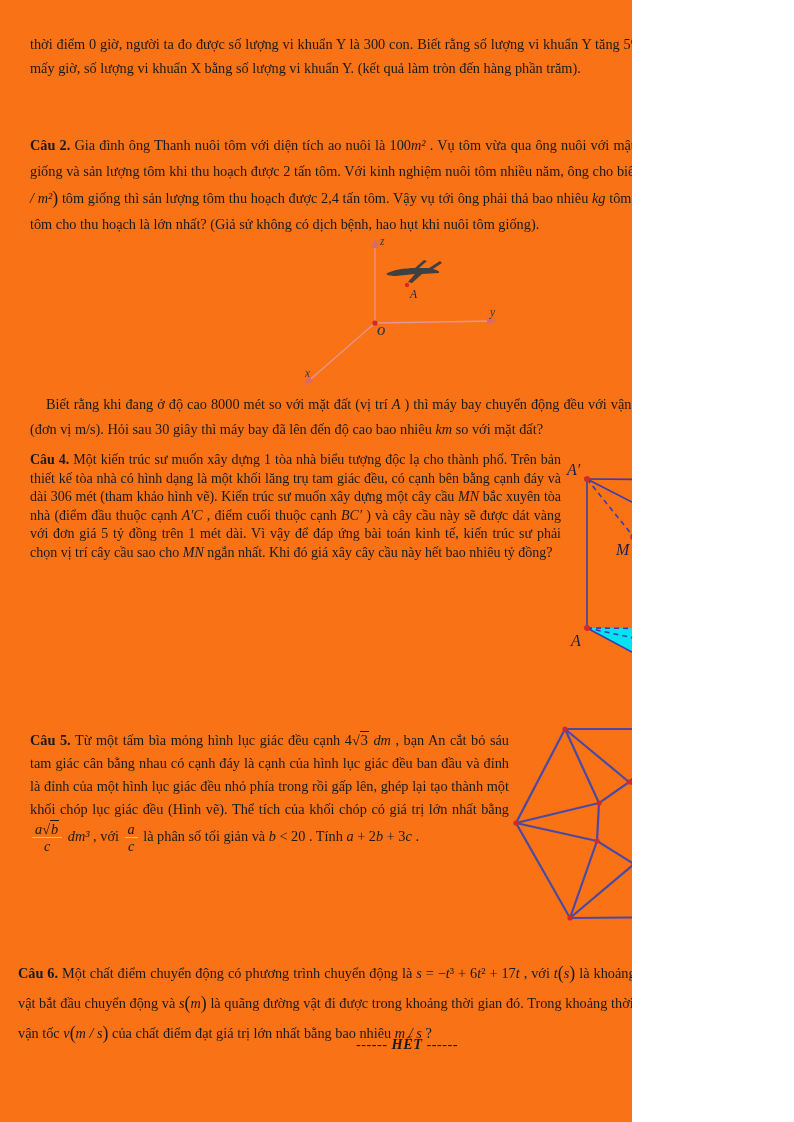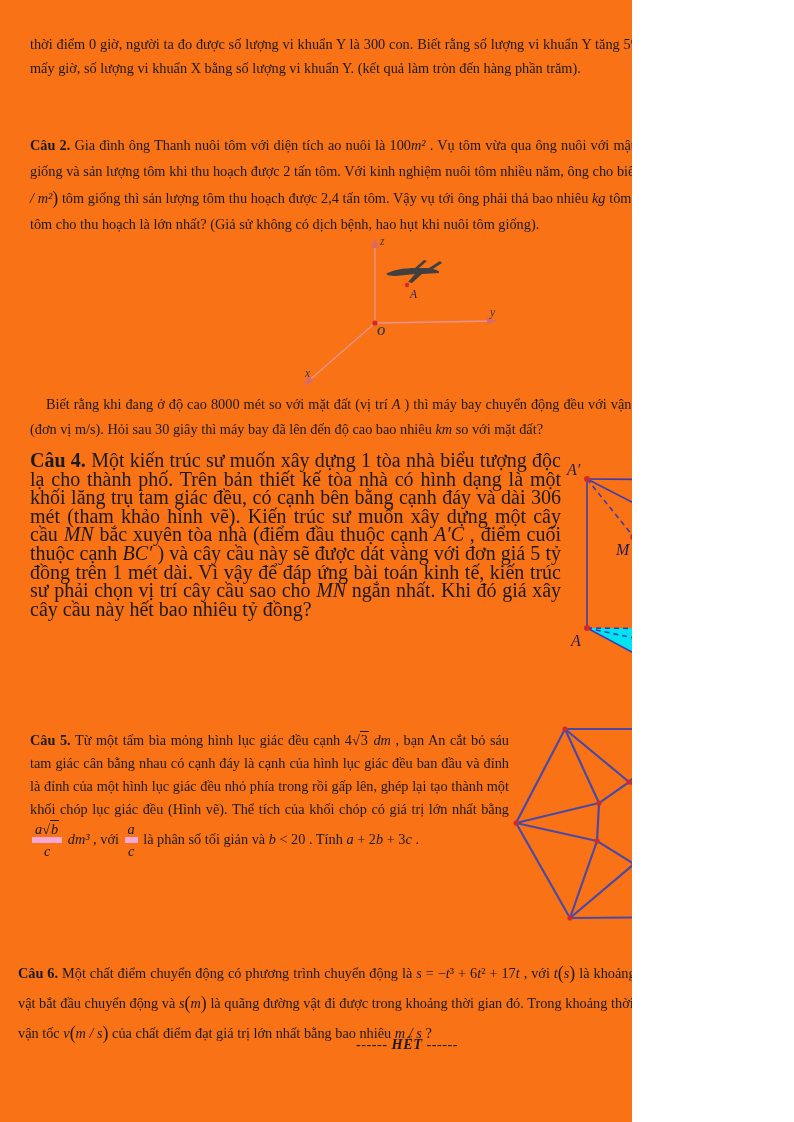--- a/index.html
+++ b/index.html
@@ -3,32 +3,32 @@
 <meta charset="utf-8">
 <style>
   html,body{margin:0;padding:0;background:#ffffff;}
   .page{position:relative;width:632px;height:1122px;background:#f97316;
         font-family:"Liberation Serif",serif;color:#1a1a1a;overflow:hidden;}
   .para{position:absolute;text-align:justify;font-size:14.3px;}
   #q1   {left:30px;top:33px;width:736px;line-height:23.5px;}
   #q2   {left:30px;top:84px;width:736px;line-height:26.4px;margin-top:48px;}
   #q3   {left:30px;top:214px;width:736px;line-height:22px;}
   #q3b  {left:30px;top:392px;width:736px;line-height:25px;text-indent:16px;}
-  #q4   {left:30px;top:451px;width:531px;line-height:18.6px;font-size:20px;}
+  #q4   {left:30px;top:451px;width:531px;line-height:18.6px;font-size:14.0px;}
   #q5   {left:30px;top:729px;width:479px;line-height:23px;}
   #q6   {left:18px;top:958px;width:736px;line-height:30px;}
   #het  {left:10px;top:1036px;width:794px;text-align:center;letter-spacing:.5px;}
   #footer{left:30px;top:1066px;width:736px;text-align:right;font-size:15.5px;}
 
   .b{font-weight:bold}
   .i{font-style:italic}
   .bi{font-weight:bold;font-style:italic}
   .lp{font-size:1.25em;line-height:1;vertical-align:-0.06em}
   .frac{display:inline-block;text-align:center;vertical-align:middle;line-height:1.15;margin:0 2px}
-  .frac .num{display:block;border-bottom:6px solid #f9a8d4;padding:0 3px}
+  .frac .num{display:block;border-bottom:1px solid #f9a8d4;padding:0 3px}
   .frac .den{display:block}
   .sqrt{white-space:nowrap}
   .sqrt .rad{border-top:1px solid #1a1a1a;padding:0 1px}
 
   svg{position:absolute;overflow:visible}
   svg text{font-family:"Liberation Serif",serif}
   .vlabel{font-style:italic;font-size:16px;fill:#1c1c55}
   .axlabel{font-style:italic;font-size:14px;fill:#1c1c55}
   .smlabel{font-style:italic;font-size:11.5px;fill:#3a3a3a}
   .smlabel.b{font-weight:bold}

